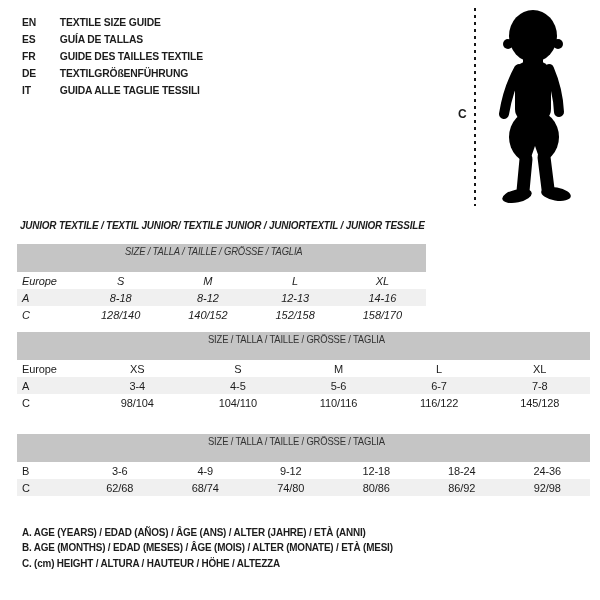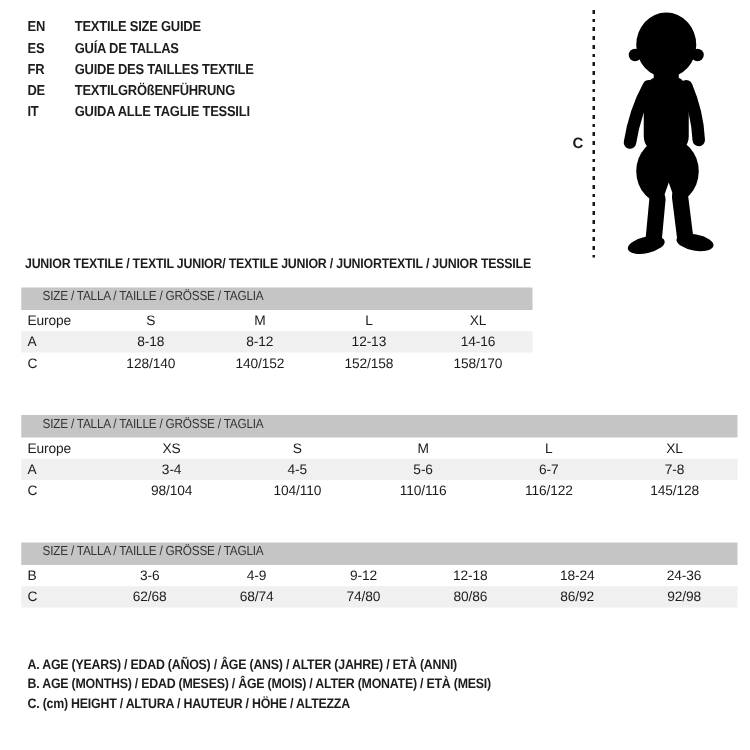--- a/index.html
+++ b/index.html
@@ -22,27 +22,27 @@
   
   .dash-line {
     position: absolute; left: 474px; top: 8px; width: 2px; height: 198px;
     background: repeating-linear-gradient(to bottom, #161616 0 3px, transparent 3px 7px);
   }
   .figure-label { position: absolute; left: 458px; top: 107px; font-weight: bold; font-size: 12px; }
   .baby { position: absolute; left: 485px; top: 7px; }
 
   
   .size-table { position: absolute; left: 17px; }
-  #table-0 { top: 204px; width: 409px; --label-w: 60px; }
+  #table-0 { top: 218px; width: 409px; font-style: italic; --label-w: 60px; }
   #table-1 { top: 321px; width: 573px; --label-w: 70px; }
   #table-2 { top: 426px; width: 573px; --label-w: 60px; }
   .t-title { font-weight: bold; font-size: 11px; line-height: 15px; letter-spacing: -0.2px; margin-left: 3px; }
   .t-sizebar {
-    margin-top: 11px; height: 18px; background: var(--bar, #c5c5c5);
-    font-size: 10.5px; line-height: 14px; padding-left: 17px; color: #333333; letter-spacing: -0.2px;
+    margin-top: 11px; height: 28px; background: var(--bar, #c5c5c5);
+    font-size: 10.5px; line-height: 14px; padding-left: 5px; color: #333333; letter-spacing: -0.2px; text-align: center;
   }
   #table-2 .t-sizebar { margin-top: 8px; }
   .trow { display: grid; height: 17px; align-items: center; font-size: 11px; letter-spacing: -0.1px; }
   .trow.alt { background: var(--alt, #f0f0f0); }
   .tlabel { padding-left: 5px; }
   .tcell { text-align: center; }
 
   
   .legend { position: absolute; left: 22px; top: 525px; }
   .legend-row { font-weight: bold; font-size: 11px; line-height: 15.4px; letter-spacing: -0.2px; display: block; }

